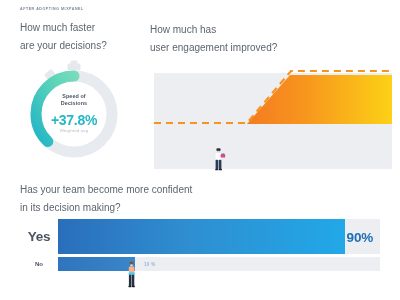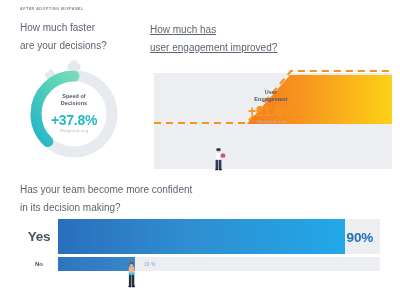--- a/index.html
+++ b/index.html
@@ -33,21 +33,21 @@
   
   .q {
     position: absolute;
     font-size: 10px;
     line-height: 18px;
     color: #5c6570;
     font-weight: 400;
     white-space: pre-line;
   }
   .q1 { left: 20px; top: 19px; }
-  .q2 { left: 150px; top: 21px; text-decoration: underline; }
+  .q2 { left: 150px; top: 21px; }
   .q3 { left: 20px; top: 181px; }
 
   
   .panel-donut {
     position: absolute;
     left: 14px;
     top: 57px;
     width: 120px;
     height: 112px;
     background: #ffffff;
@@ -272,26 +272,20 @@
         <stop offset="0%" stop-color="#f47b20"></stop>
         <stop offset="38%" stop-color="#f7941e"></stop>
         <stop offset="100%" stop-color="#fcd116"></stop>
       </linearGradient>
     </defs>
 
     <path d="M 97 75 L 140 26 L 242 26 L 242 75 Z" fill="url(#areaGrad)"></path>
 
     <polyline points="4,74 97,74 141,22 242,22" fill="none" stroke="#f7941e" stroke-width="2.2" stroke-dasharray="7 5" stroke-linecap="butt"></polyline>
   </svg>
-  <div class="area-center">
-    <div class="ac-label">User
-Engagement</div>
-    <div class="ac-value">+21.6%</div>
-    <div class="ac-sub">Weighted avg</div>
-  </div>
 </div>
 
 <svg class="person person-area" width="20" height="24" viewBox="0 0 20 24" xmlns="http://www.w3.org/2000/svg">
   <rect x="7.4" y="1.2" width="4.2" height="3" rx="1.1" fill="#2b3240"></rect>
   <rect x="8.1" y="3.8" width="2.8" height="2.2" rx="1" fill="#f0c9a8"></rect>
   <rect x="6.2" y="5.6" width="6.6" height="7.6" rx="1.4" fill="#ffffff" stroke="#d9dde3" stroke-width="0.4"></rect>
   <rect x="11.6" y="7.2" width="4.6" height="3.4" rx="0.7" fill="#e8437a"></rect>
   <rect x="12.2" y="6.6" width="3.4" height="1.2" rx="0.4" fill="#5b6bd6"></rect>
   <rect x="6.6" y="12.8" width="2.6" height="9.4" rx="0.9" fill="#2b3b57"></rect>
   <rect x="9.8" y="12.8" width="2.6" height="9.4" rx="0.9" fill="#2b3b57"></rect>

